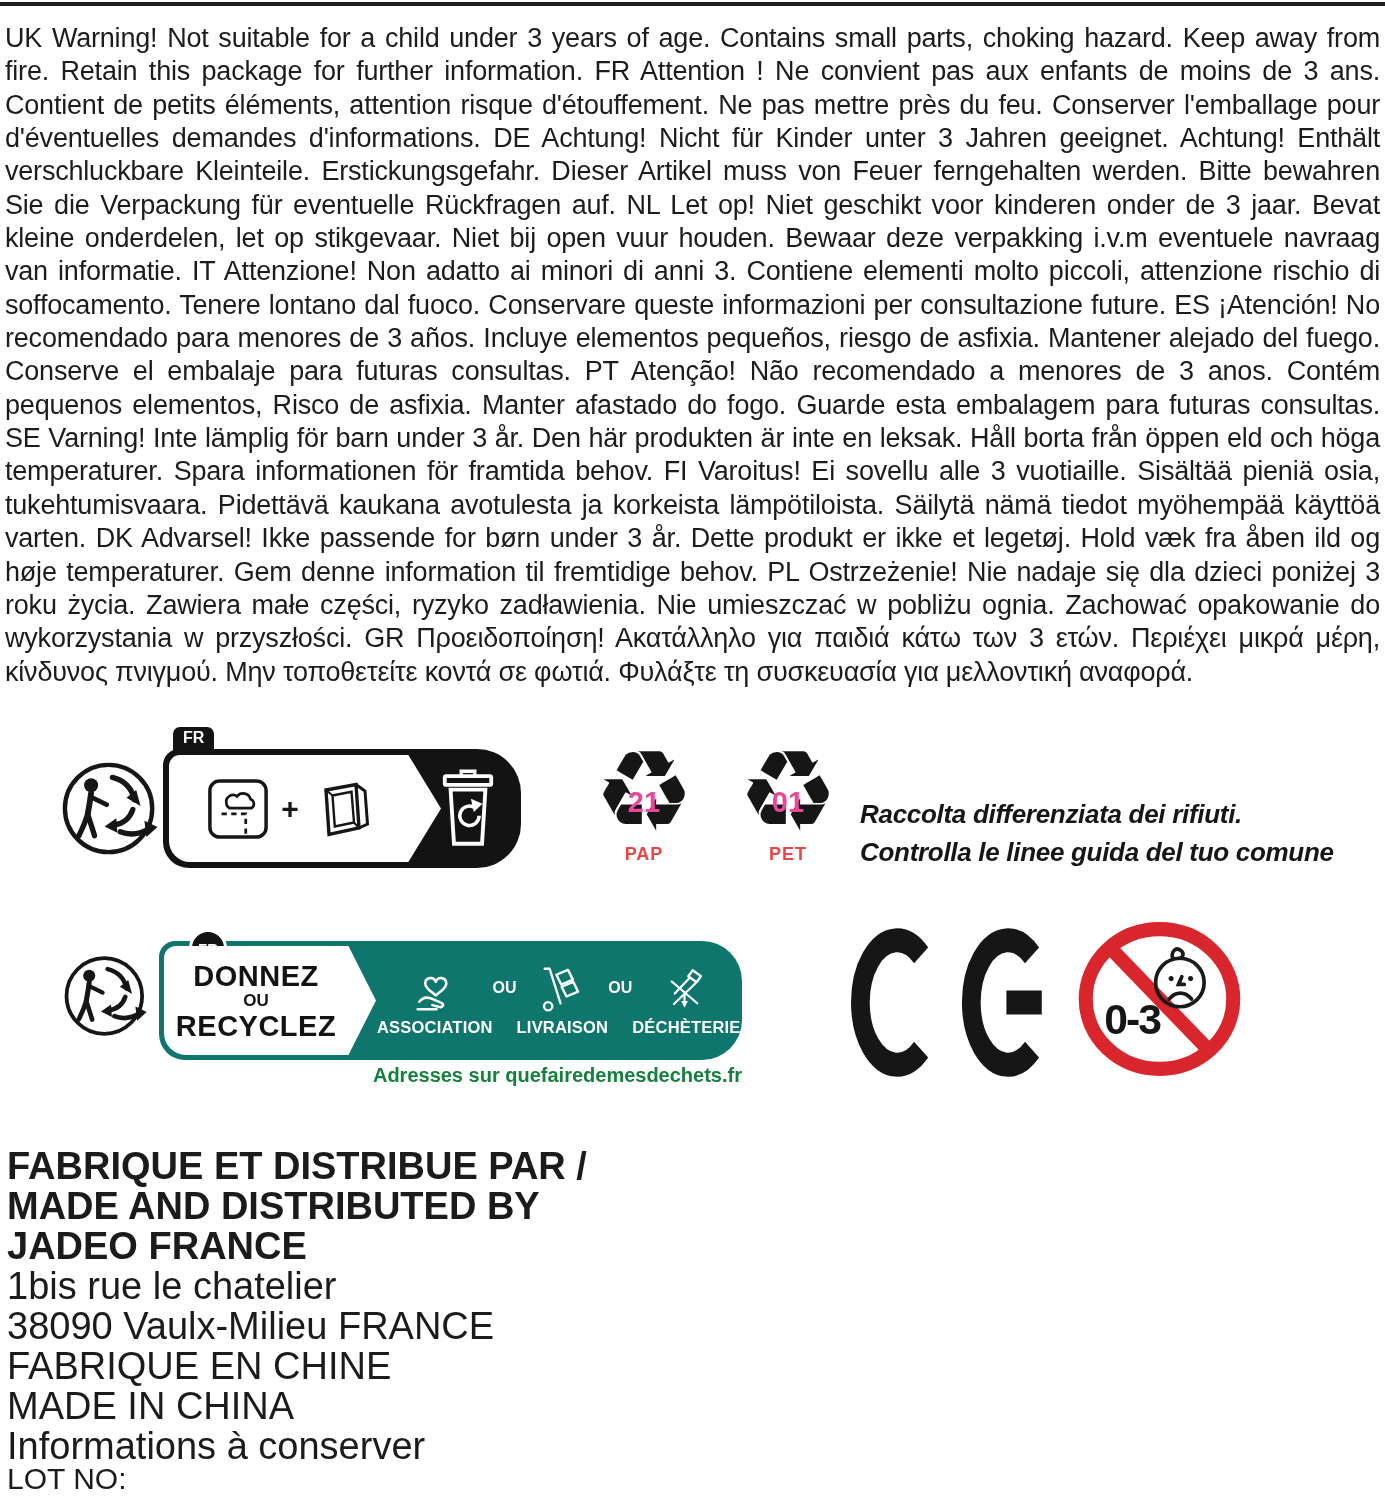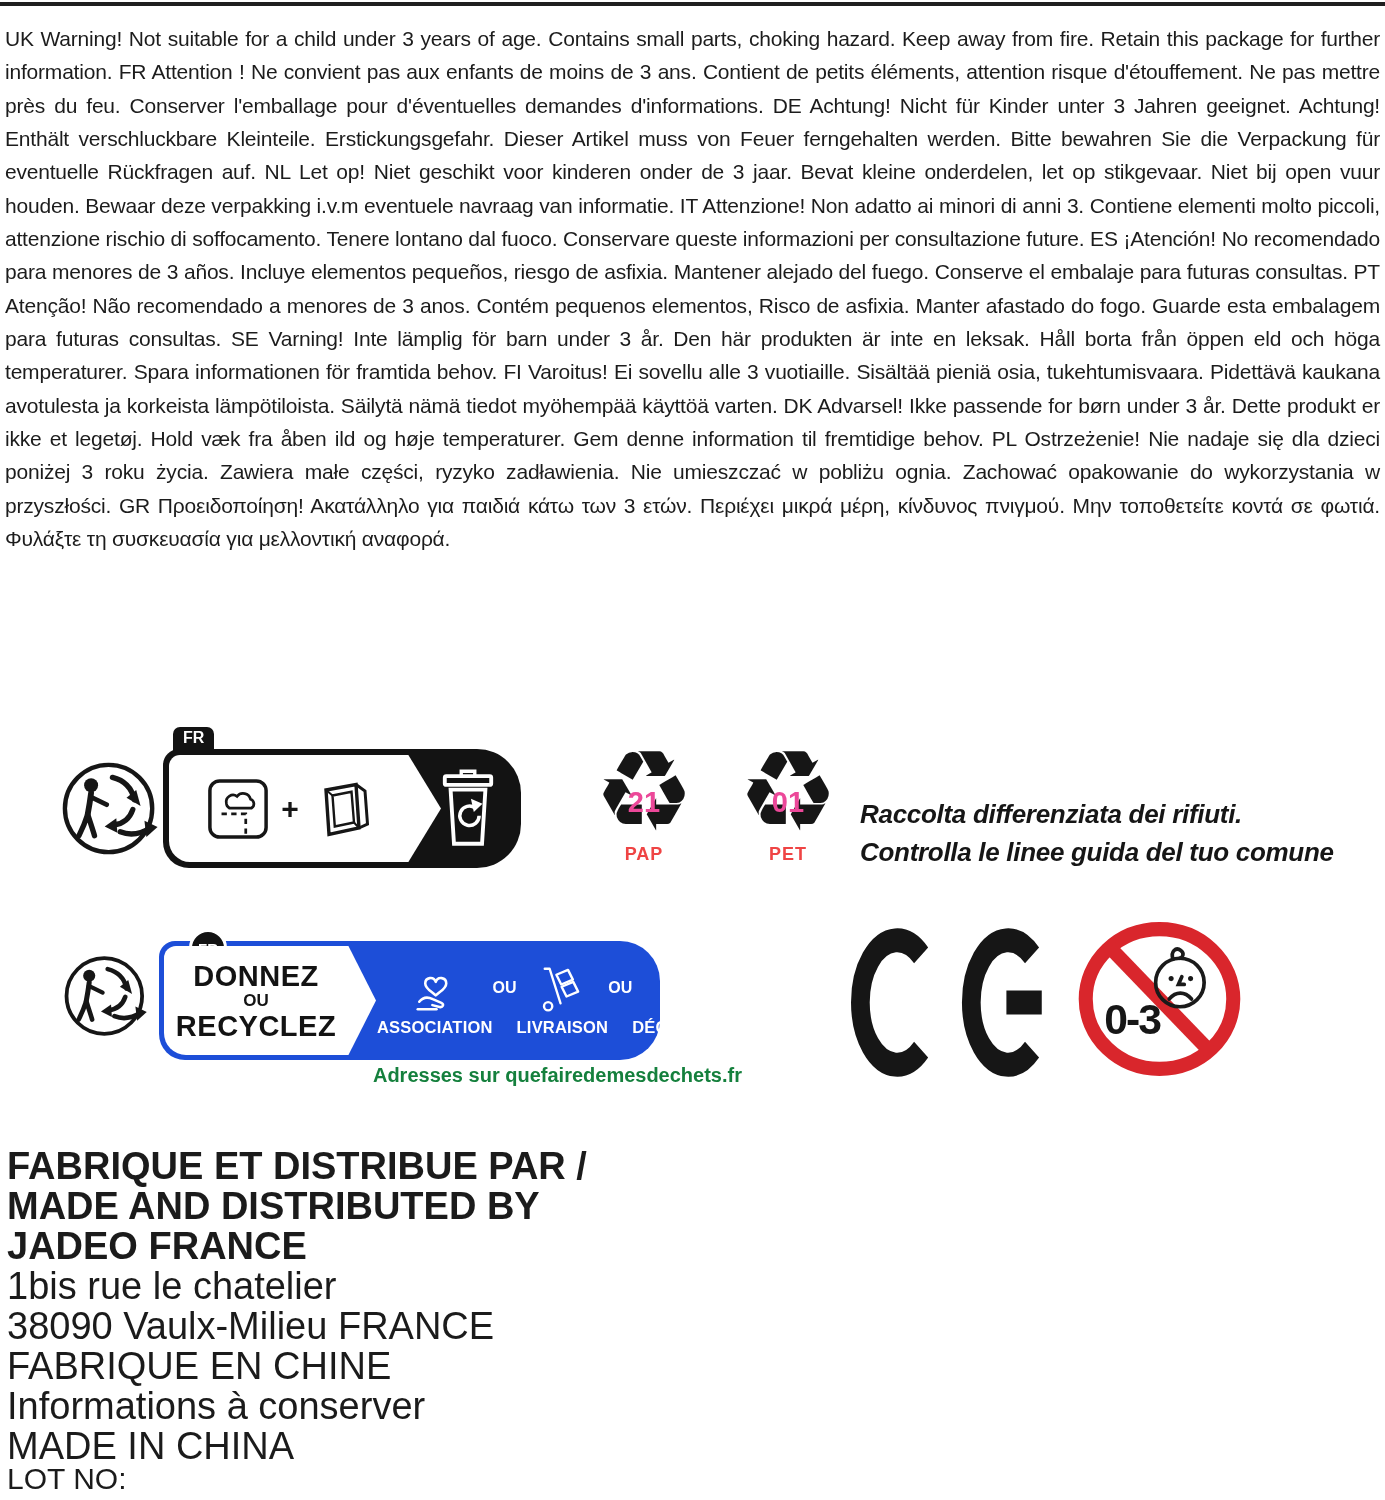--- a/index.html
+++ b/index.html
@@ -3,21 +3,21 @@
 <meta charset="utf-8">
 <style>
   html,body{margin:0;padding:0;background:#fff;}
   #canvas{
     position:relative;width:1385px;height:1500px;background:#fff;overflow:hidden;
     font-family:"Liberation Sans","DejaVu Sans",sans-serif;color:#1b1b1b;
   }
   .topline{position:absolute;left:0;top:2px;width:100%;height:4px;background:#1f1f1f;}
   .warning{
     position:absolute;left:5px;top:22px;width:1375px;
-    font-size:21px;line-height:33.35px;letter-spacing:-0.2px;
+    font-size:27px;line-height:33.35px;letter-spacing:-0.2px;
     text-align:justify;color:#1c1c1c;
   }
   svg{display:block;}
   .abs{position:absolute;}
 
   
   .frbox{position:absolute;left:163px;top:727px;width:358px;height:141px;}
   .frtab{position:absolute;left:10px;top:0;background:#131313;color:#fff;font-weight:bold;
          font-size:16px;line-height:16px;padding:3px 10px 12px;border-radius:7px 7px 0 0;}
   .frmain{position:absolute;left:0;top:22px;width:358px;height:119px;background:#131313;
@@ -32,21 +32,21 @@
   
   .recsym{position:absolute;width:120px;text-align:center;}
   .recsym .glyph{font-family:"DejaVu Sans",sans-serif;font-size:112px;line-height:106px;color:#161616;}
   .recsym .code{position:absolute;left:0;right:0;top:48px;font-size:29px;font-weight:bold;color:#ec4899;}
   .recsym .mat{font-size:18px;font-weight:bold;margin-top:0px;color:#ef4444;letter-spacing:1px;}
 
   .itnote{position:absolute;left:860px;top:782px;width:480px;font-size:26px;line-height:38px;
           font-style:italic;font-weight:bold;letter-spacing:-0.3px;color:#161616;margin-top:13px;}
 
   
-  .pill{position:absolute;left:159px;top:941px;width:501px;height:119px;background:#1d4ed8;
+  .pill{position:absolute;left:159px;top:941px;width:583px;height:119px;background:#0f766e;
         border-radius:16px 40px 40px 26px;}
   .frbadge{position:absolute;left:30px;top:-12px;width:38px;height:38px;border-radius:50%;
            background:#131313;border:3px solid #fff;color:#fff;font-size:15px;font-weight:bold;
            display:flex;align-items:center;justify-content:center;box-sizing:border-box;}
   .pillwhite{position:absolute;left:5px;top:5px;width:212px;height:109px;background:#fff;
              clip-path:polygon(0 0,87% 0,100% 50%,87% 100%,0 100%);border-radius:12px 0 0 22px;
              display:flex;flex-direction:column;align-items:center;justify-content:center;
              padding-right:28px;box-sizing:border-box;color:#131313;}
   .pw1{font-size:29px;font-weight:bold;letter-spacing:0.5px;line-height:30px;}
   .pw2{font-size:17px;font-weight:bold;line-height:20px;}
@@ -227,19 +227,19 @@
     </svg>
   </div>
 
   <div class="mfr">
     <div class="mfr-line b">FABRIQUE ET DISTRIBUE PAR /</div>
     <div class="mfr-line b">MADE AND DISTRIBUTED BY</div>
     <div class="mfr-line b">JADEO FRANCE</div>
     <div class="mfr-line">1bis rue le chatelier</div>
     <div class="mfr-line">38090 Vaulx-Milieu FRANCE</div>
     <div class="mfr-line">FABRIQUE EN CHINE</div>
+    <div class="mfr-line">MADE IN CHINA</div>
     <div class="mfr-line">Informations à conserver</div>
-    <div class="mfr-line">MADE IN CHINA</div>
   </div>
 
   <div class="lot">LOT NO:</div>
 
 </div>
 
 </body></html>

